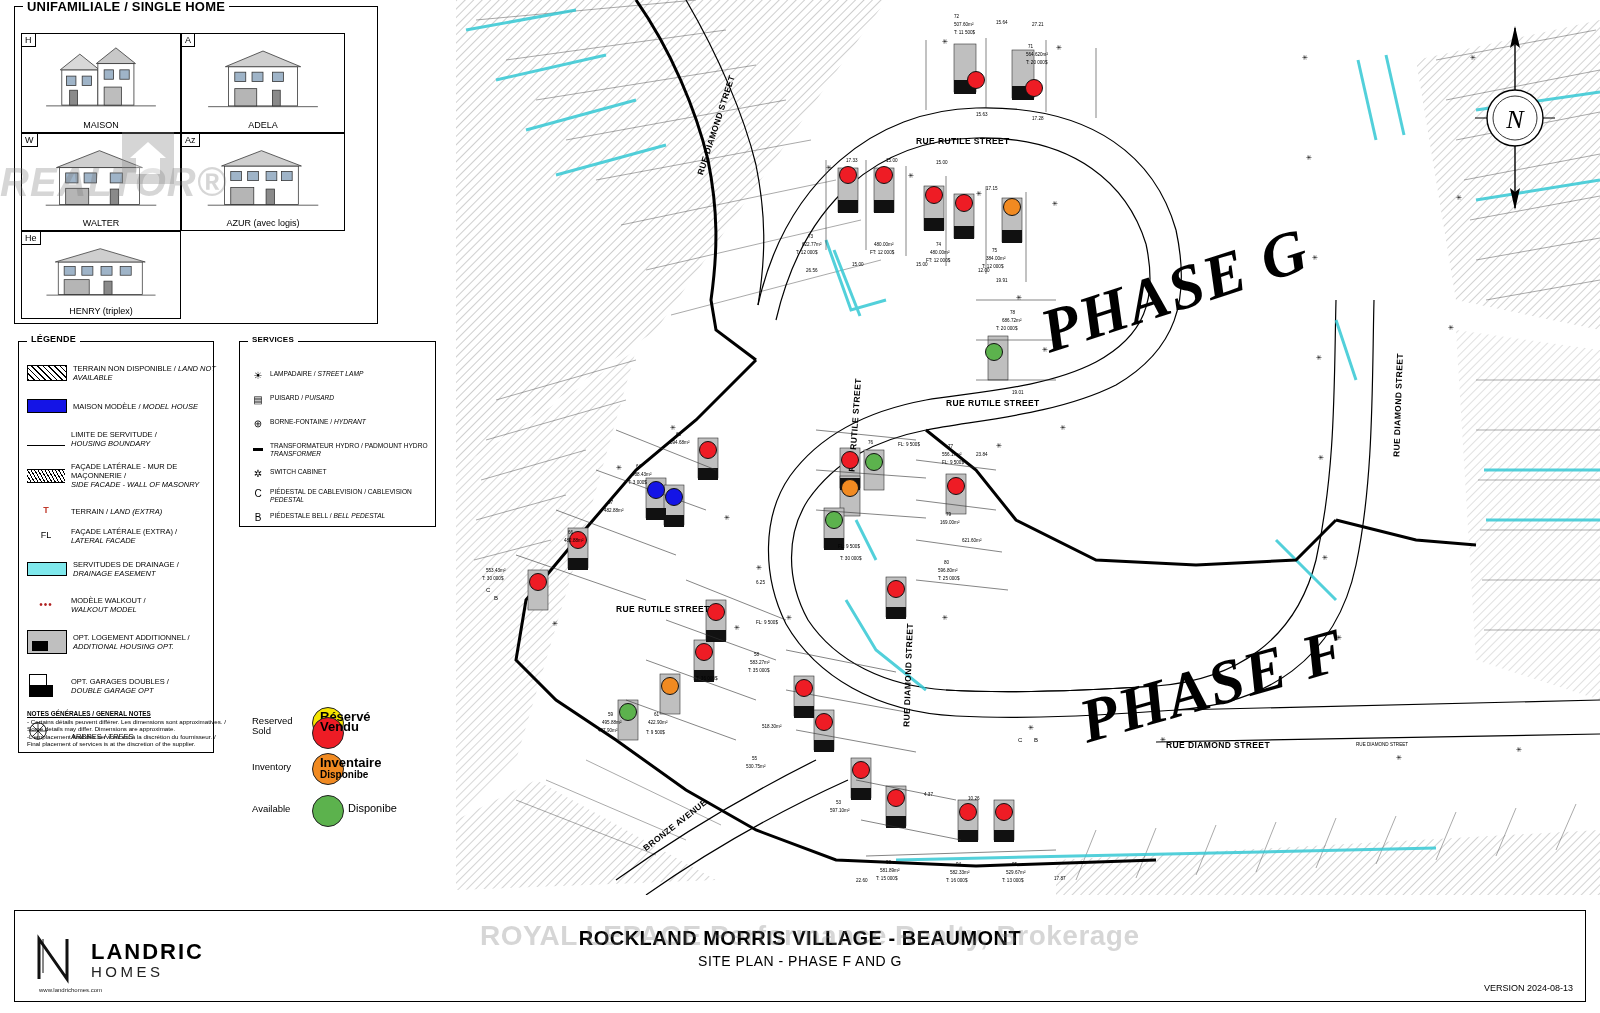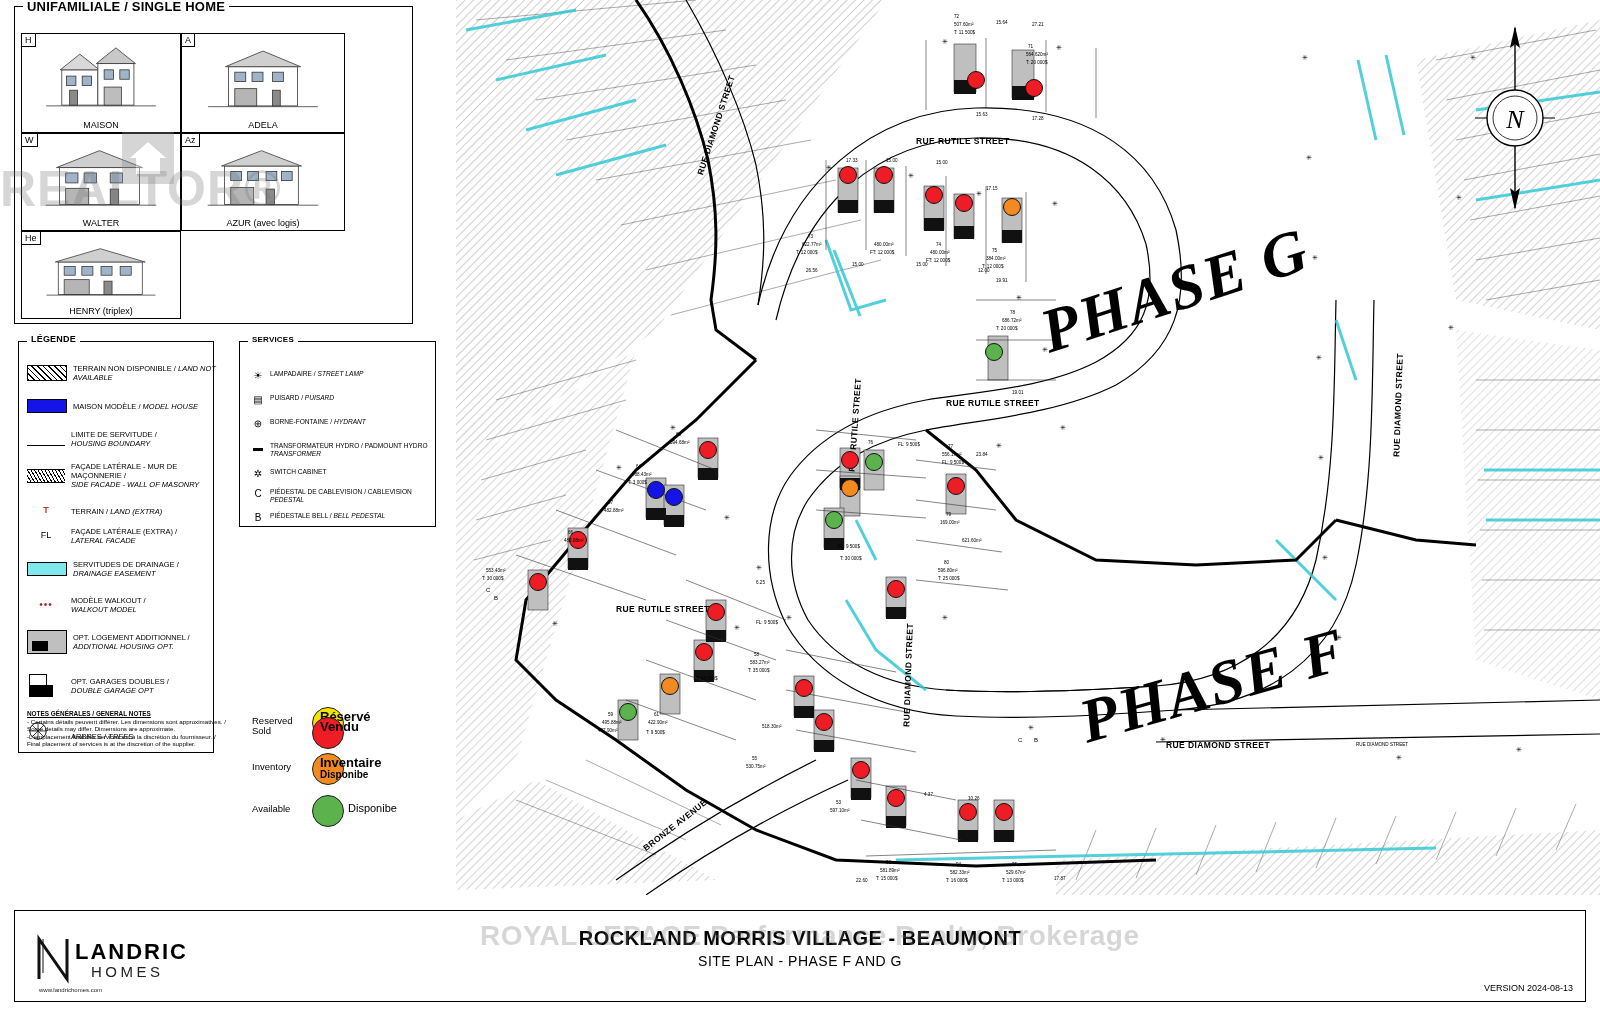--- a/index.html
+++ b/index.html
@@ -24,21 +24,21 @@
     box-sizing: border-box;
   }
   .panel-title {
     font-size: 11px;
     font-weight: bold;
     letter-spacing: .2px;
   }
 
   
   #models-panel {
-    left: 14px; top: 6px; width: 399px; height: 318px;
+    left: 14px; top: 6px; width: 364px; height: 318px;
   }
   #models-title {
     position: absolute; left: 8px; top: -8px; background: #fff; padding: 0 4px;
     font-size: 13px; font-weight: bold;
   }
   .model-cell {
     position: absolute;
     border: 1px solid #000;
     box-sizing: border-box;
     background: #fff;
@@ -186,21 +186,21 @@
 
   
   #compass { position: absolute; left: 1455px; top: 18px; width: 120px; height: 200px; }
 
   
   #footer-panel {
     left: 14px; top: 910px; width: 1572px; height: 92px;
   }
   #logo-box { position: absolute; left: 18px; top: 18px; width: 190px; height: 58px; }
   #logo-name {
-    position: absolute; left: 42px; top: 10px; font-size: 22px; letter-spacing: 2px; font-weight: bold;
+    position: absolute; left: 58px; top: 10px; font-size: 22px; letter-spacing: 2px; font-weight: bold;
   }
   #logo-sub {
     position: absolute; left: 58px; top: 34px; font-size: 15px; letter-spacing: 3.5px; color: #222;
   }
   #logo-url { position: absolute; left: 6px; top: 58px; font-size: 6px; color: #222; }
 
   #footer-title {
     position: absolute; left: 0; right: 0; top: 16px; text-align: center;
     font-size: 20px; font-weight: bold; letter-spacing: .5px;
   }
@@ -213,21 +213,21 @@
   }
 
   
   .watermark {
     position: absolute;
     color: rgba(120,120,120,0.30);
     font-weight: bold;
     pointer-events: none;
     white-space: nowrap;
   }
-  #wm-top { left: 0px; top: 160px; font-size: 50px; letter-spacing: 1px; }
+  #wm-top { left: 0px; top: 160px; font-size: 40px; letter-spacing: 1px; font-style: italic; }
   #wm-bottom { left: 480px; top: 920px; font-size: 28px; letter-spacing: .5px; }
   #wm-logo-r {
     position: absolute; left: 120px; top: 130px; width: 56px; height: 56px;
     pointer-events: none; opacity: .35;
   }
 </style>
 </head>
 <body>
 
 <div class="panel" id="models-panel">

